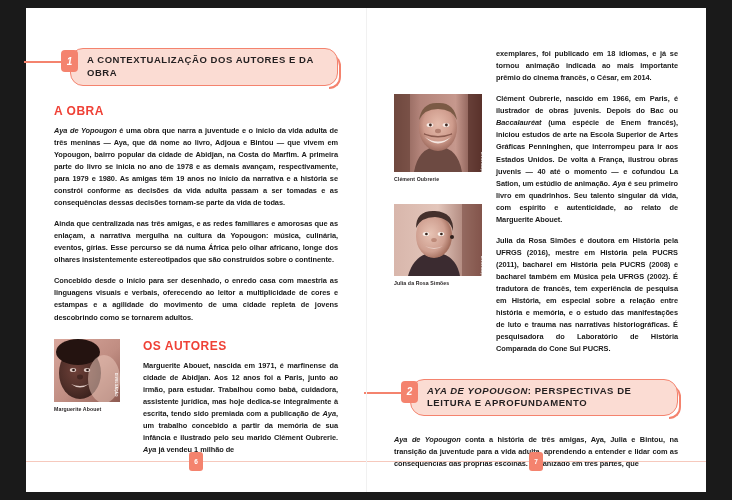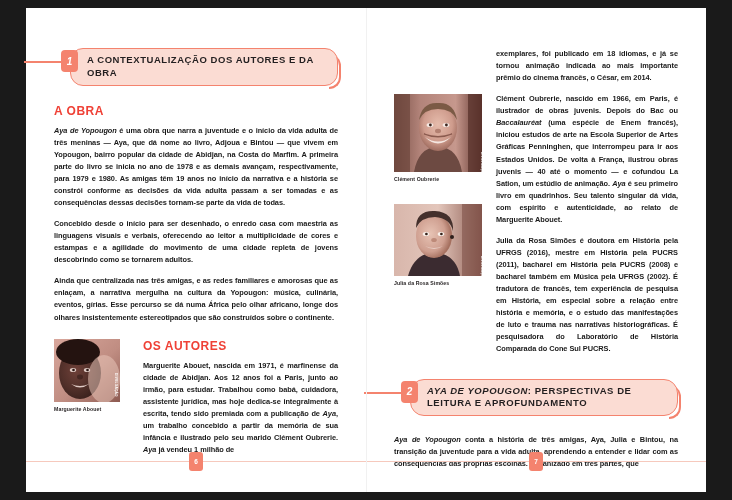--- a/index.html
+++ b/index.html
@@ -169,23 +169,23 @@
       <div class="sec-pill">
         <span class="sec-title">A CONTEXTUALIZAÇÃO DOS AUTORES E DA OBRA</span>
       </div>
     </div>
 
     <div class="colA">
       <div class="subhead">A OBRA</div>
 
       <p class="body"><span class="it">Aya de Yopougon</span> é uma obra que narra a juventude e o início da vida adulta de três meninas — Aya, que dá nome ao livro, Adjoua e Bintou — que vivem em Yopougon, bairro popular da cidade de Abidjan, na Costa do Marfim. A primeira parte do livro se inicia no ano de 1978 e as demais avançam, respectivamente, para 1979 e 1980. As amigas têm 19 anos no início da narrativa e a história se constrói conforme as decisões da vida adulta passam a ser tomadas e as consequências dessas decisões tornam-se parte da vida de todas.</p>
 
+      <p class="body">Ainda que centralizada nas três amigas, e as redes familiares e amorosas que as enlaçam, a narrativa mergulha na cultura da Yopougon: música, culinária, eventos, gírias. Esse percurso se dá numa África pelo olhar africano, longe dos olhares insistentemente estereotipados que são construídos sobre o continente.</p>
+
       <p class="body">Concebido desde o início para ser desenhado, o enredo casa com maestria as linguagens visuais e verbais, oferecendo ao leitor a multiplicidade de cores e estampas e a agilidade do movimento de uma cidade repleta de jovens descobrindo como se tornarem adultos.</p>
-
-      <p class="body">Ainda que centralizada nas três amigas, e as redes familiares e amorosas que as enlaçam, a narrativa mergulha na cultura da Yopougon: música, culinária, eventos, gírias. Esse percurso se dá numa África pelo olhar africano, longe dos olhares insistentemente estereotipados que são construídos sobre o continente.</p>
     </div>
 
     <div style="height:6px"></div>
 
     <div class="author-block">
       <div class="author-photo-col">
         <div class="photo-wrap">
           <div class="photo" style="width:66px;height:63px;">
             <svg width="66" height="63" viewBox="0 0 66 63" preserveAspectRatio="none">
               <defs>

